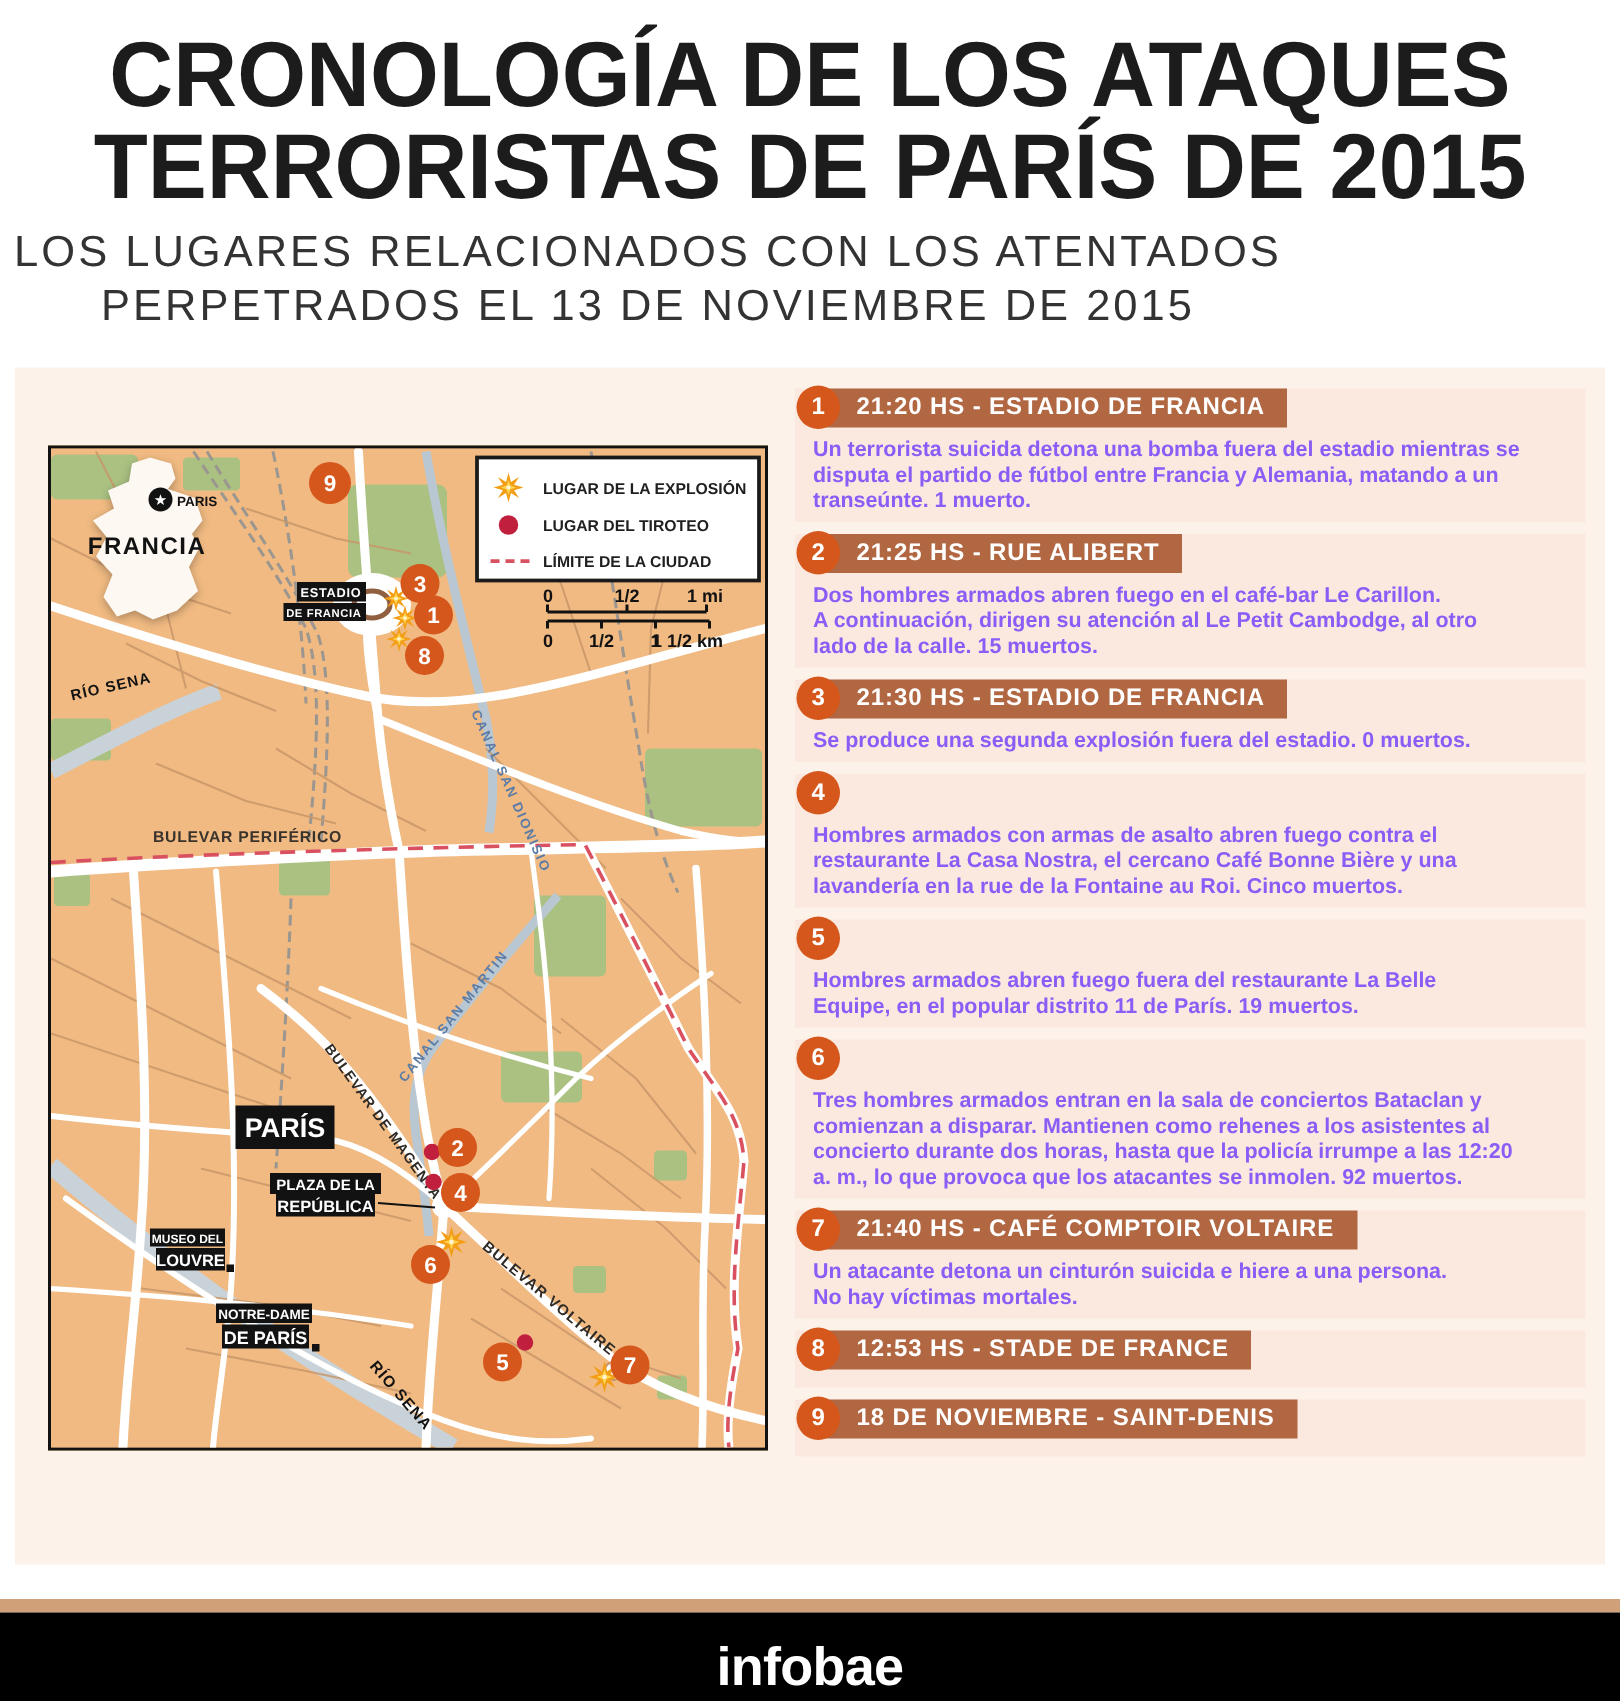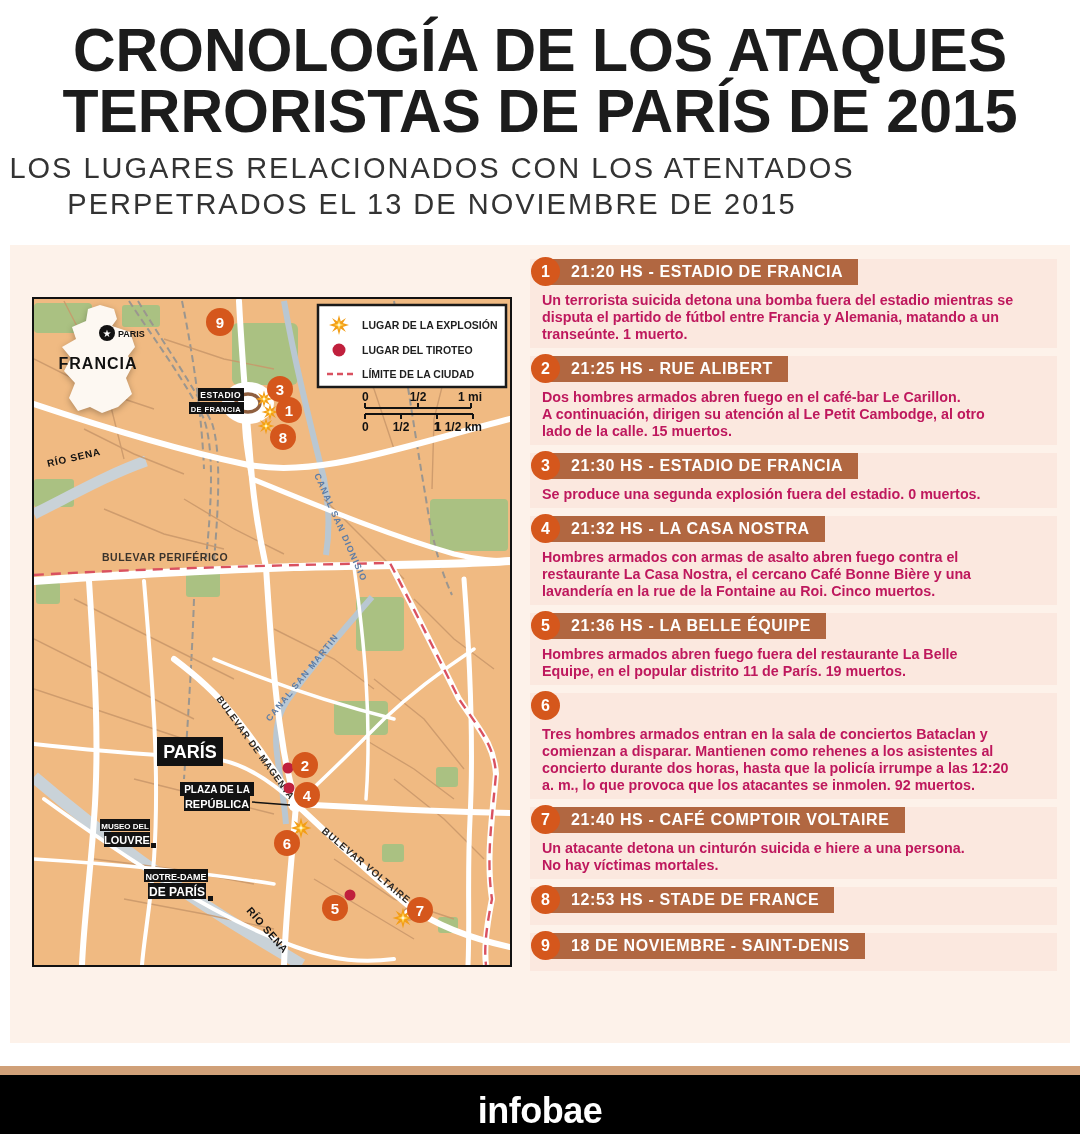--- a/index.html
+++ b/index.html
@@ -29,21 +29,21 @@
               display:flex; flex-direction:column; gap:8px; }
   .entry { position:relative; background:#fbe8df; padding-bottom:5px; }
   .entry-head { position:relative; height:26px; margin-bottom:7px; }
   .num { position:absolute; left:1px; top:-2px; width:29px; height:29px; z-index:2;
          background:#d5571c; border-radius:50%; color:#ffffff; font-weight:bold;
          font-size:16px; display:flex; align-items:center; justify-content:center; }
   .bar { position:absolute; left:15px; top:0; height:26px; line-height:26px;
          background:#b16741; color:#ffffff; font-weight:bold; font-size:16px;
          letter-spacing:0.6px; padding:0 15px 0 26px; white-space:nowrap; }
   .entry-body { margin:0 4px 0 12px; font-size:14.3px; line-height:17px; font-weight:bold;
-                color:#be185d; white-space:pre-line; }
+                color:#8b5cf6; white-space:pre-line; }
 
   
   .footer-stripe { position:absolute; left:0; top:1066px; width:1080px; height:9px; background:#d0a078; }
   .footer { position:absolute; left:0; top:1075px; width:1080px; height:72px; background:#000000;
             display:flex; align-items:center; justify-content:center; }
   .logo { color:#ffffff; font-weight:bold; font-size:36px; letter-spacing:-0.5px; }
 </style>
 </head>
 <body>
 
@@ -323,30 +323,28 @@
     <div class="entry">
       <div class="entry-head">
         <span class="num">3</span>
         <span class="bar">21:30 HS - ESTADIO DE FRANCIA</span>
       </div>
       <p class="entry-body">Se produce una segunda explosión fuera del estadio. 0 muertos.</p>
     </div>
     <div class="entry">
       <div class="entry-head">
         <span class="num">4</span>
-        <span class="bar">21:32 HS - LA CASA NOSTRA</span>
       </div>
       <p class="entry-body">Hombres armados con armas de asalto abren fuego contra el
 restaurante La Casa Nostra, el cercano Café Bonne Bière y una
 lavandería en la rue de la Fontaine au Roi. Cinco muertos.</p>
     </div>
     <div class="entry">
       <div class="entry-head">
         <span class="num">5</span>
-        <span class="bar">21:36 HS - LA BELLE ÉQUIPE</span>
       </div>
       <p class="entry-body">Hombres armados abren fuego fuera del restaurante La Belle
 Equipe, en el popular distrito 11 de París. 19 muertos.</p>
     </div>
     <div class="entry">
       <div class="entry-head">
         <span class="num">6</span>
       </div>
       <p class="entry-body">Tres hombres armados entran en la sala de conciertos Bataclan y
 comienzan a disparar. Mantienen como rehenes a los asistentes al

